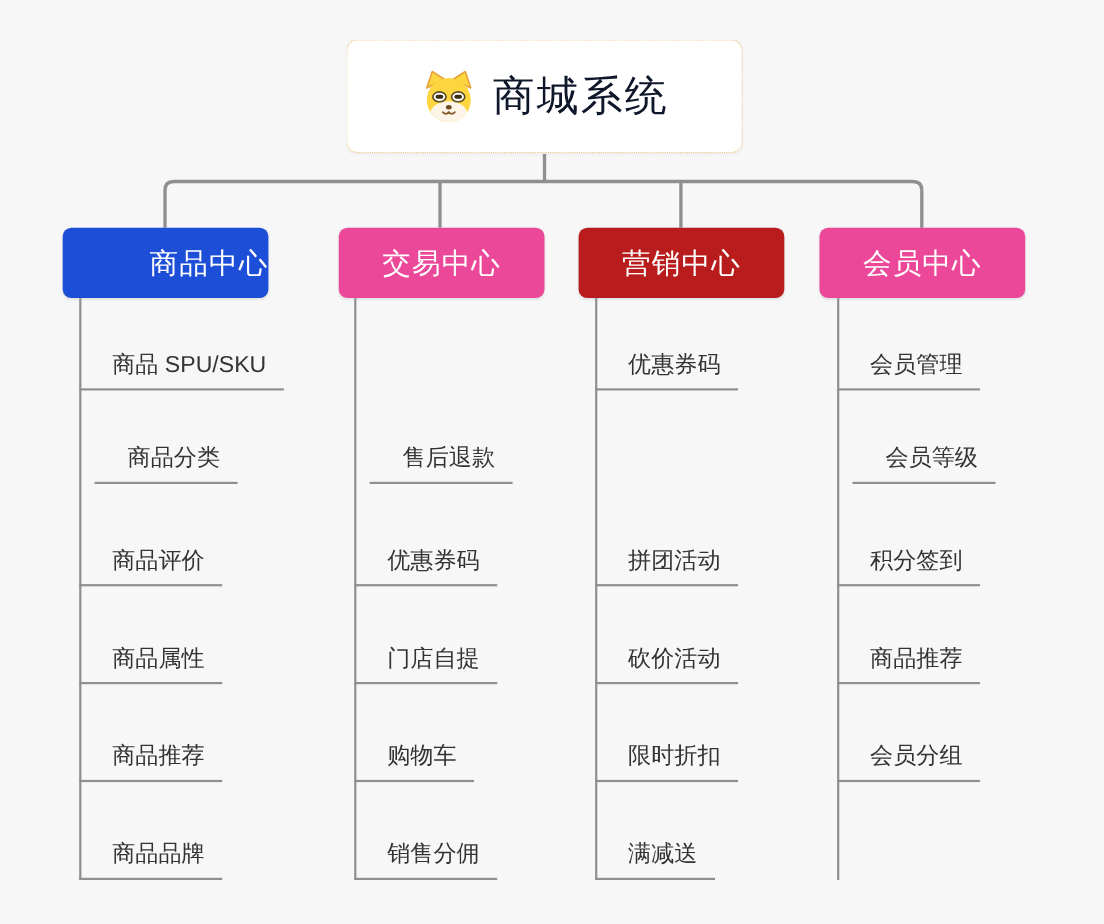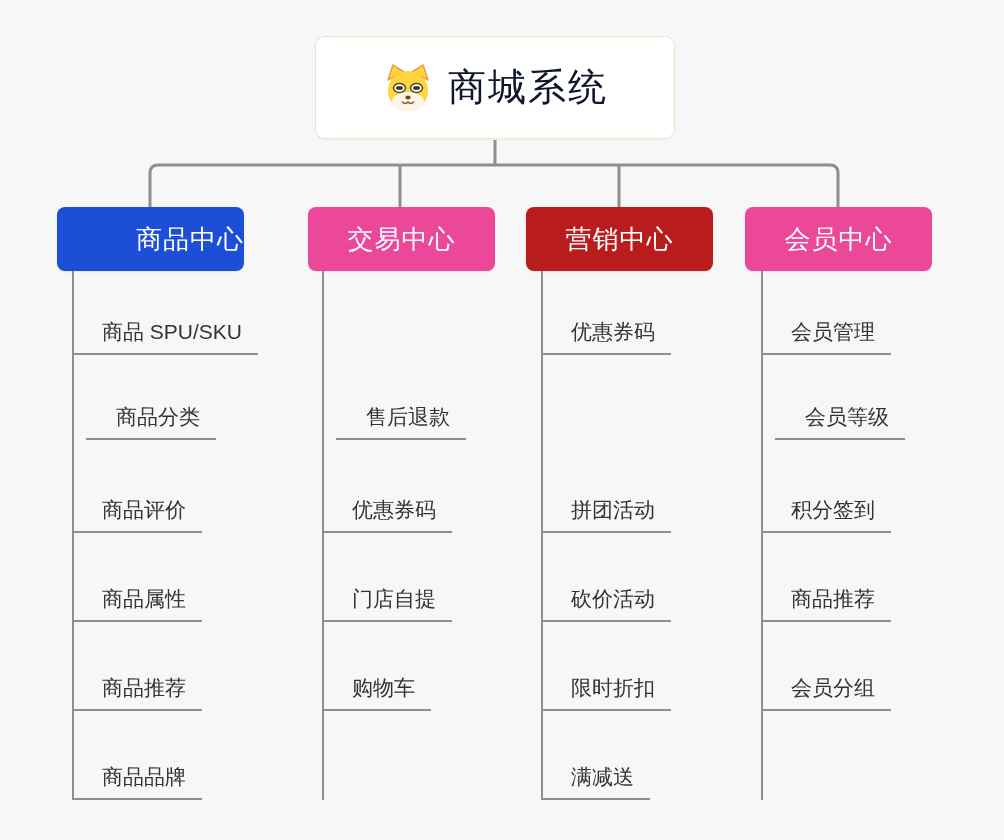--- a/index.html
+++ b/index.html
@@ -124,20 +124,21 @@
     <div class="leaf r4">商品推荐</div>
     <div class="leaf r5">商品品牌</div>
   </div>
 
   <div class="leaf-column col-2">
     <div class="trunk"></div>
     <div class="leaf r1">售后退款</div>
     <div class="leaf r2">优惠券码</div>
     <div class="leaf r3">门店自提</div>
     <div class="leaf r4">购物车</div>
+    <div class="leaf r5">销售分佣</div>
   </div>
 
   <div class="leaf-column col-3">
     <div class="trunk"></div>
     <div class="leaf r0">优惠券码</div>
     <div class="leaf r2">拼团活动</div>
     <div class="leaf r3">砍价活动</div>
     <div class="leaf r4">限时折扣</div>
     <div class="leaf r5">满减送</div>
   </div>

